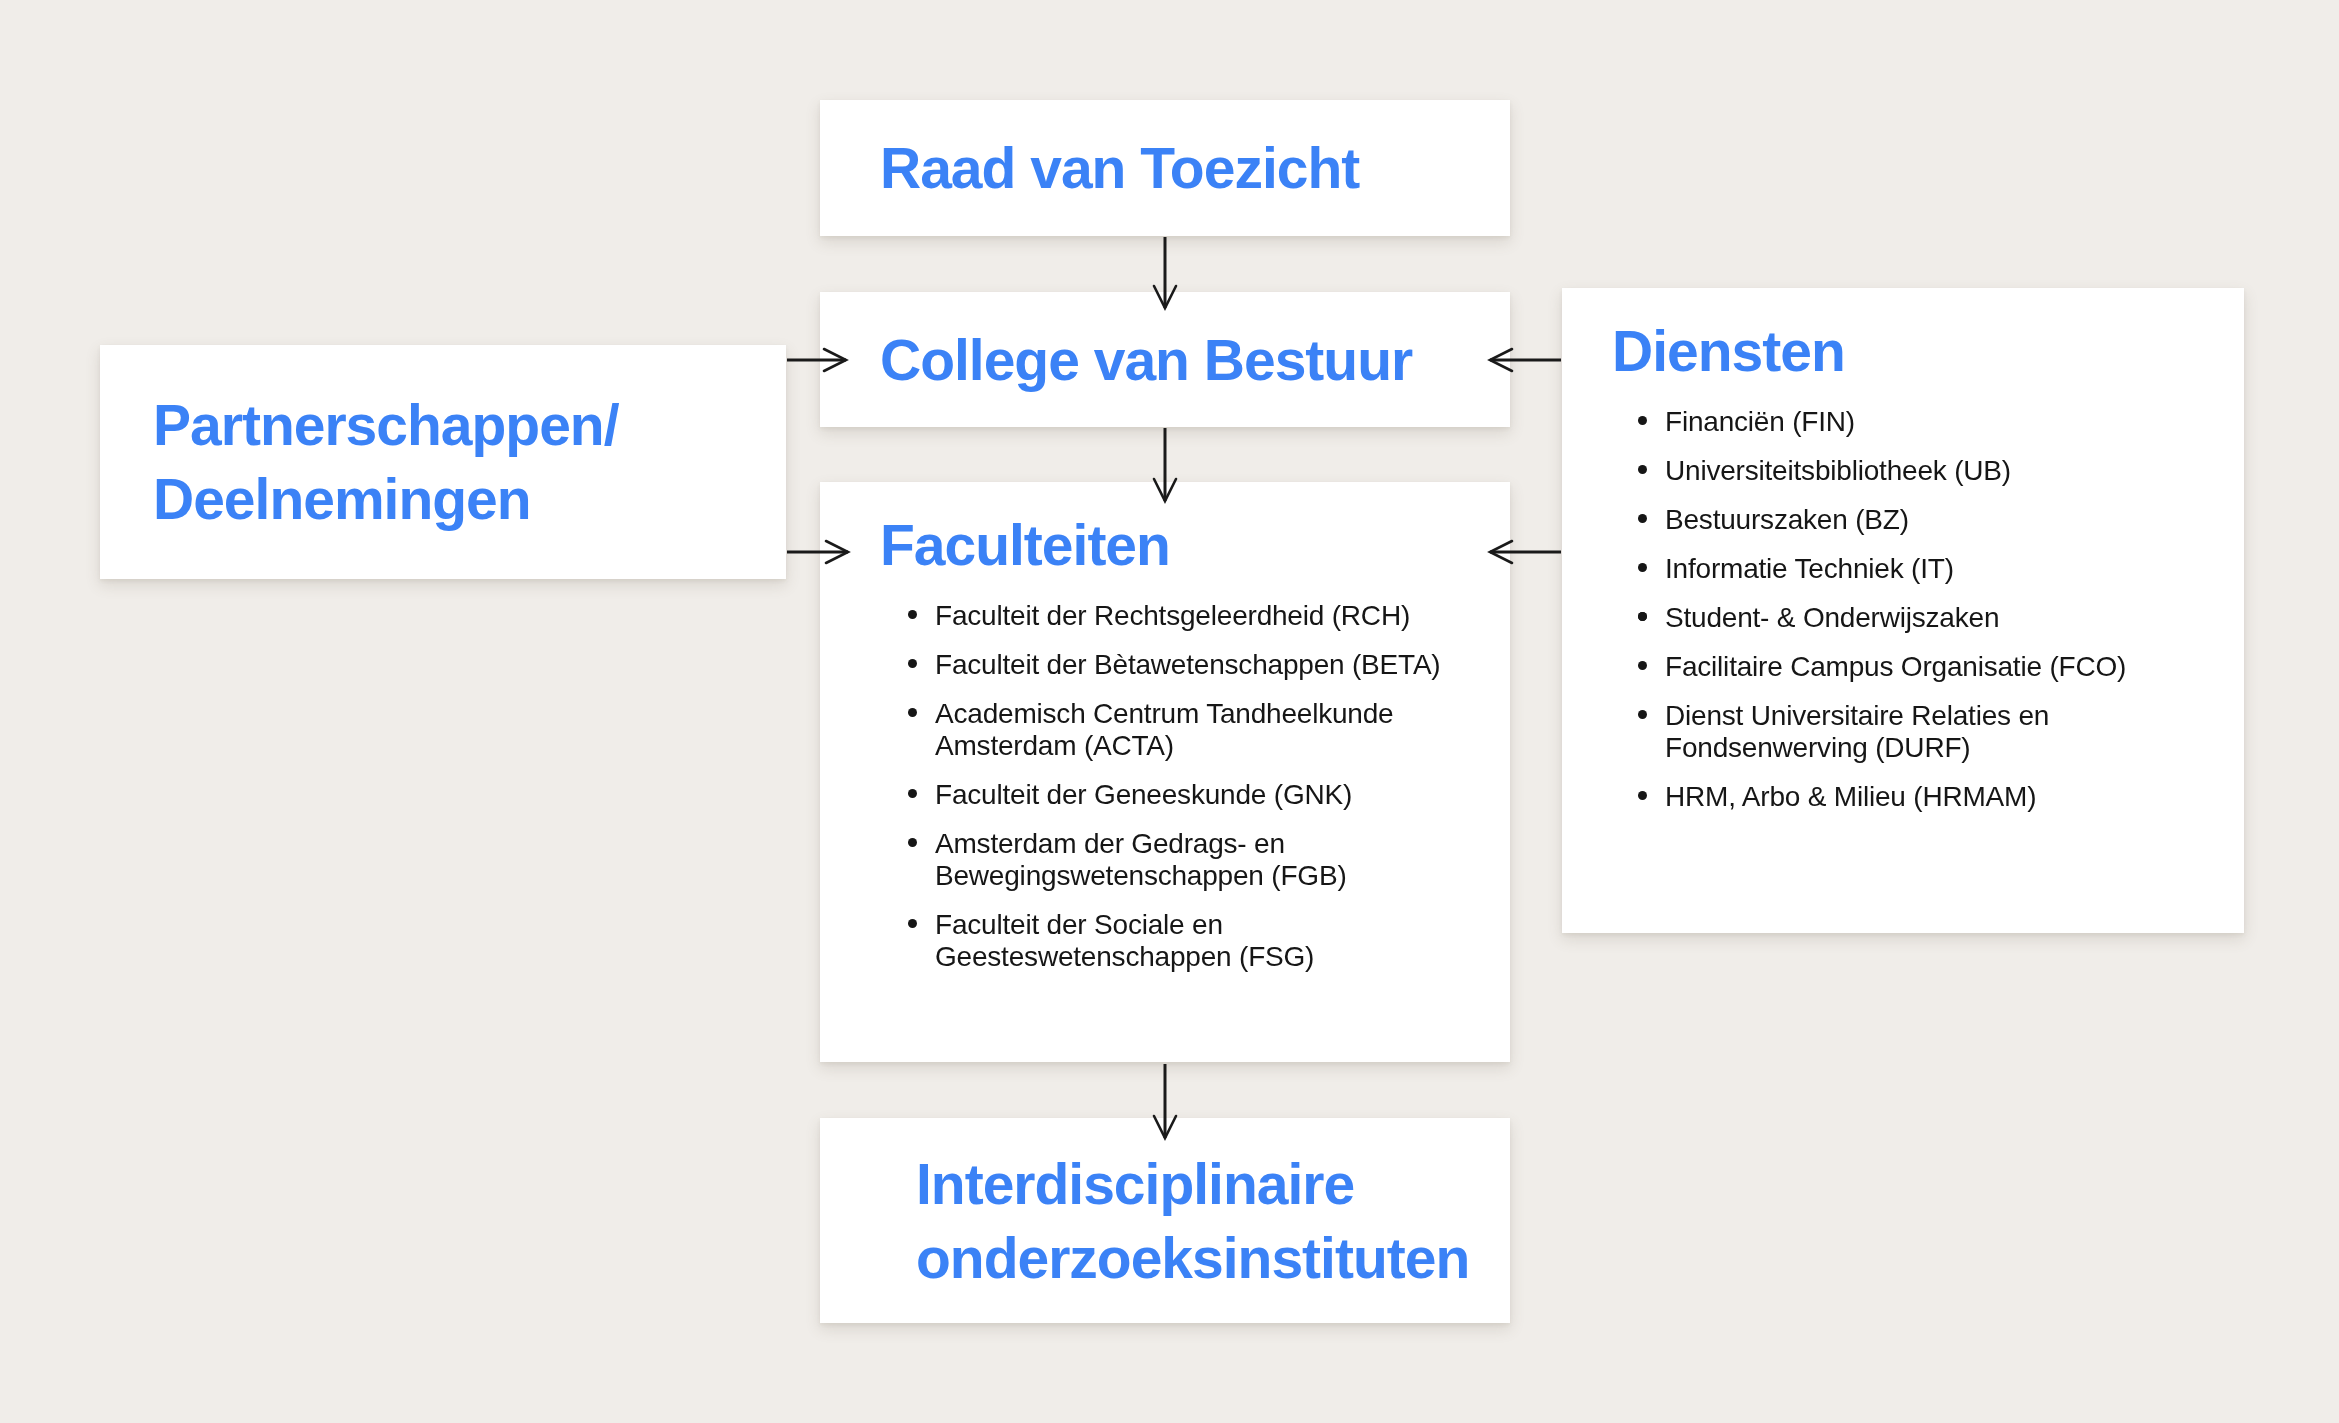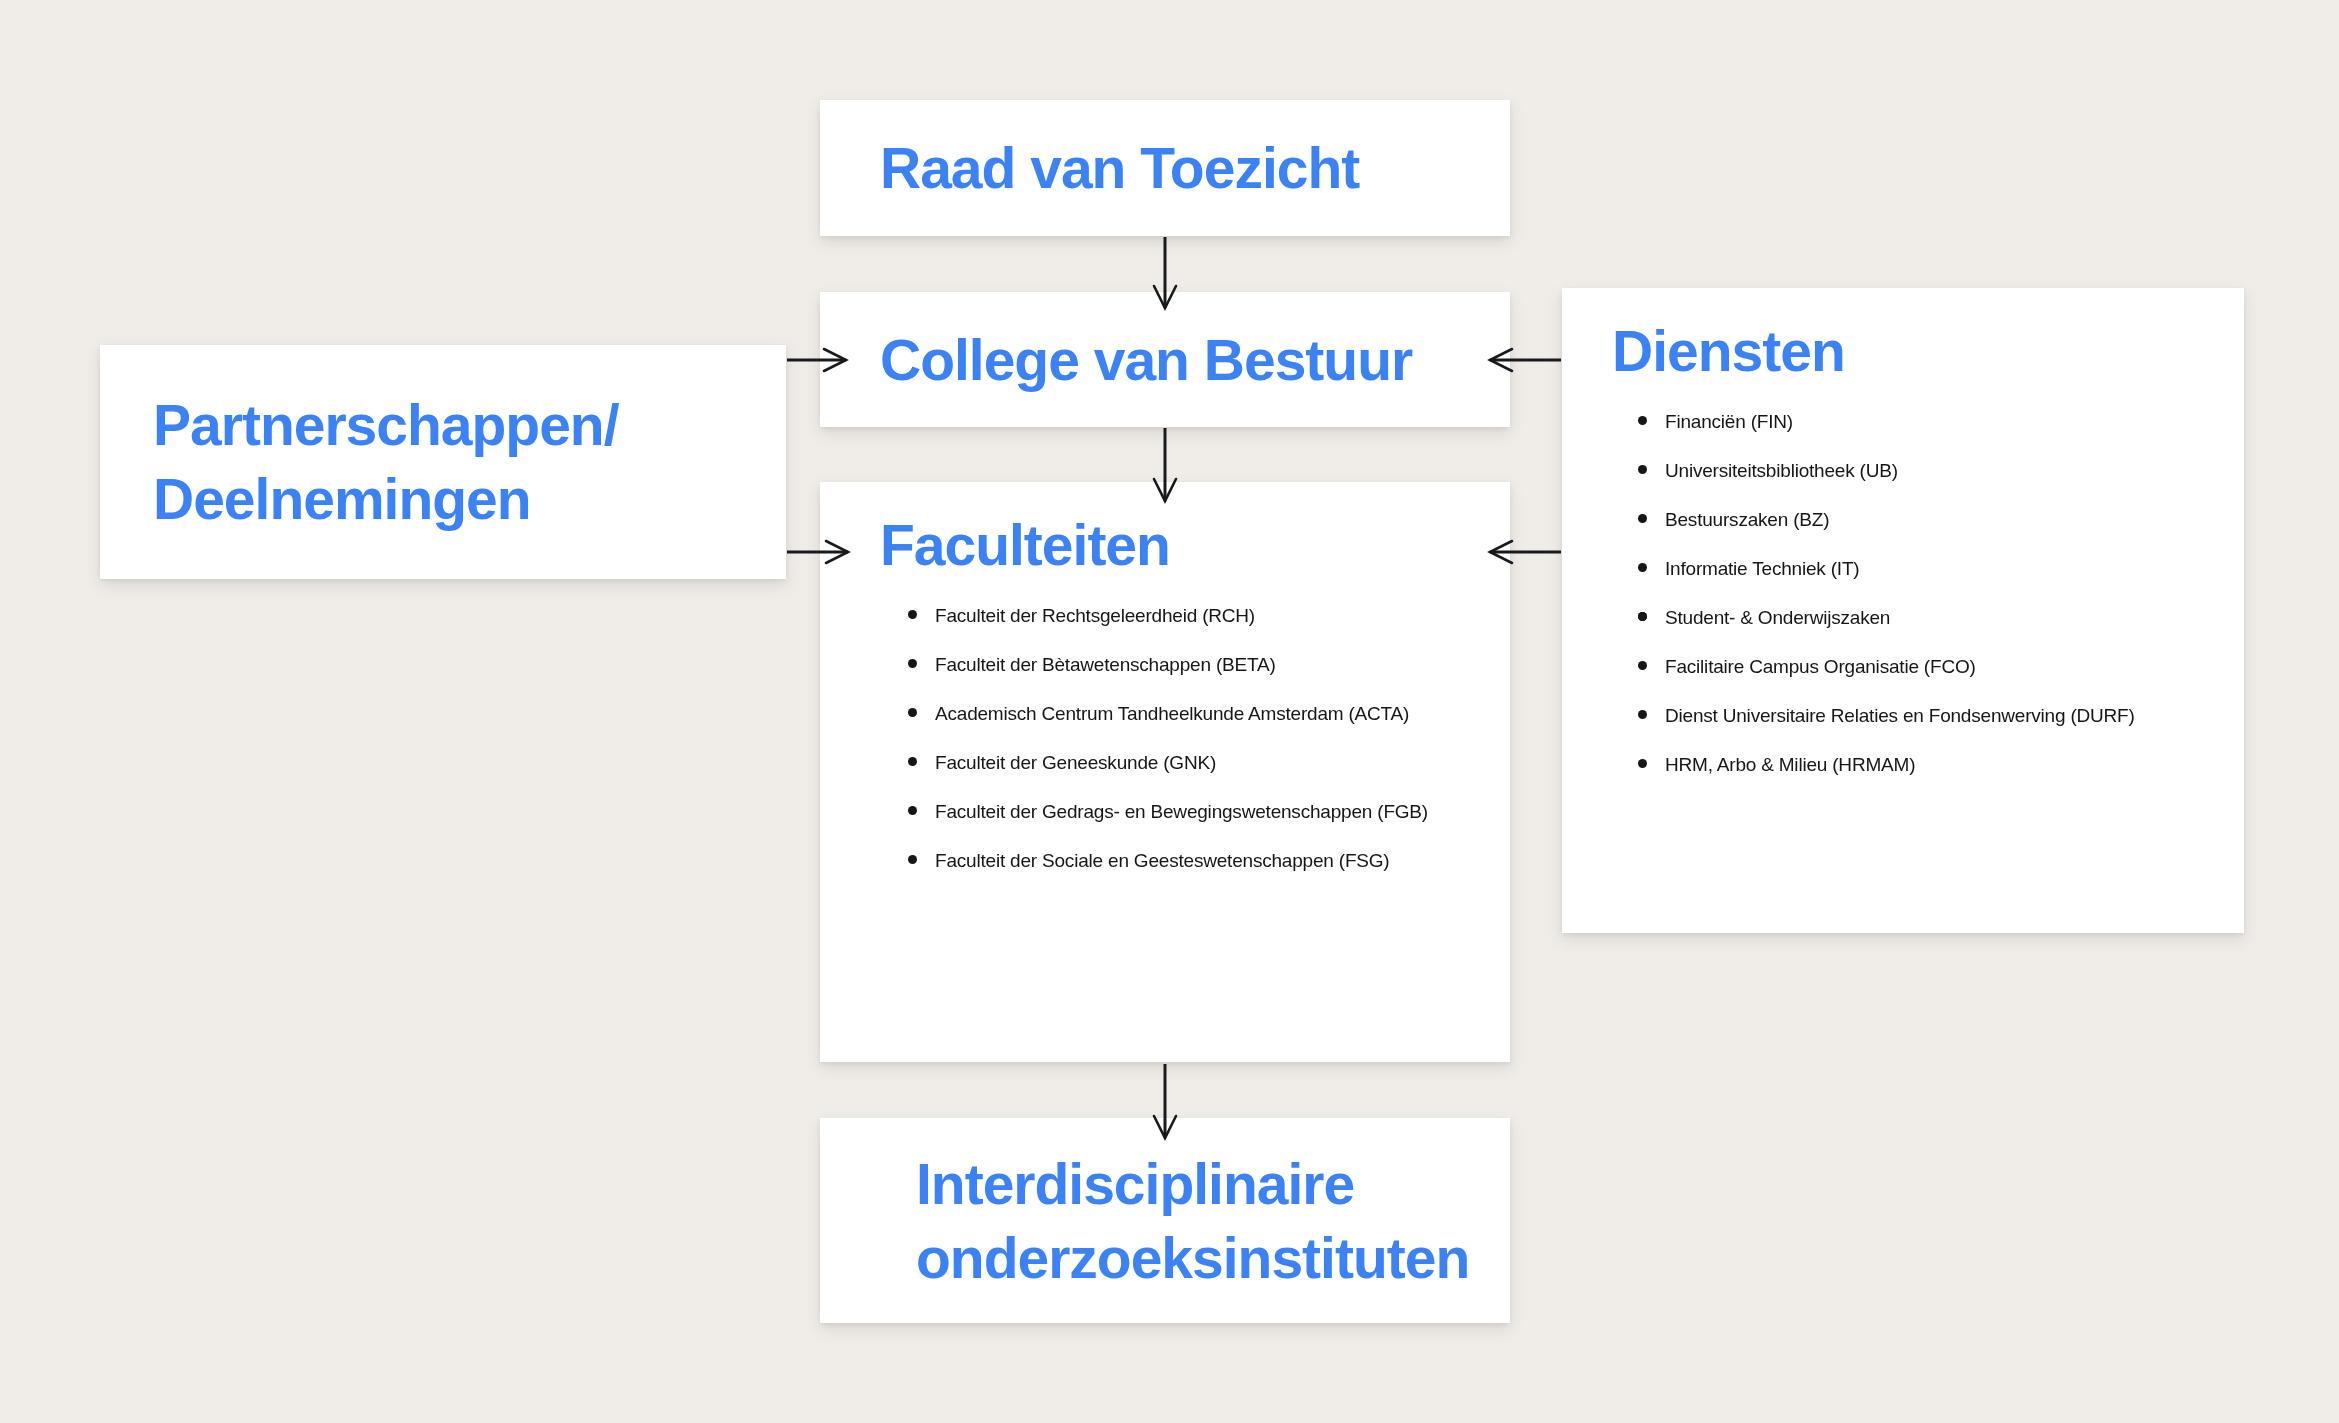--- a/index.html
+++ b/index.html
@@ -44,21 +44,21 @@
   #node-inter       { left: 820px; top: 1118px; width: 690px; height: 205px; padding-left: 96px; }
 
   ul.bullets {
     list-style: none;
     margin: 20px 0 0 0;
     padding: 0 0 0 55px;
   }
   #node-diensten ul.bullets { padding-left: 53px; }
   ul.bullets li {
     position: relative;
-    font-size: 19px;
+    font-size: 28px;
     line-height: 32px;
     letter-spacing: -0.2px;
     margin-top: 17px;
     color: #161616;
     max-width: 545px;
   }
   ul.bullets li:first-child { margin-top: 0; }
   ul.bullets li .dot {
     position: absolute;
     left: -27px;
@@ -109,21 +109,21 @@
     </ul>
   </div>
 
   <div class="node" id="node-faculteiten">
     <h2 class="title">Faculteiten</h2>
     <ul class="bullets">
       <li><span class="dot"></span><span>Faculteit der Rechtsgeleerdheid (RCH)</span></li>
       <li><span class="dot"></span><span>Faculteit der Bètawetenschappen (BETA)</span></li>
       <li><span class="dot"></span><span>Academisch Centrum Tandheelkunde Amsterdam (ACTA)</span></li>
       <li><span class="dot"></span><span>Faculteit der Geneeskunde (GNK)</span></li>
-      <li><span class="dot"></span><span>Faculteit der Gedrags- en Bewegingswetenschappen (FGB)</span></li>
+      <li><span class="dot"></span><span>Amsterdam der Gedrags- en Bewegingswetenschappen (FGB)</span></li>
       <li><span class="dot"></span><span>Faculteit der Sociale en Geesteswetenschappen (FSG)</span></li>
     </ul>
   </div>
 
   <div class="node v-center" id="node-inter">
     <h2 class="title">Interdisciplinaire
 onderzoeksinstituten</h2>
   </div>
 
   <svg class="connectors" viewBox="0 0 2339 1423" xmlns="http://www.w3.org/2000/svg">

